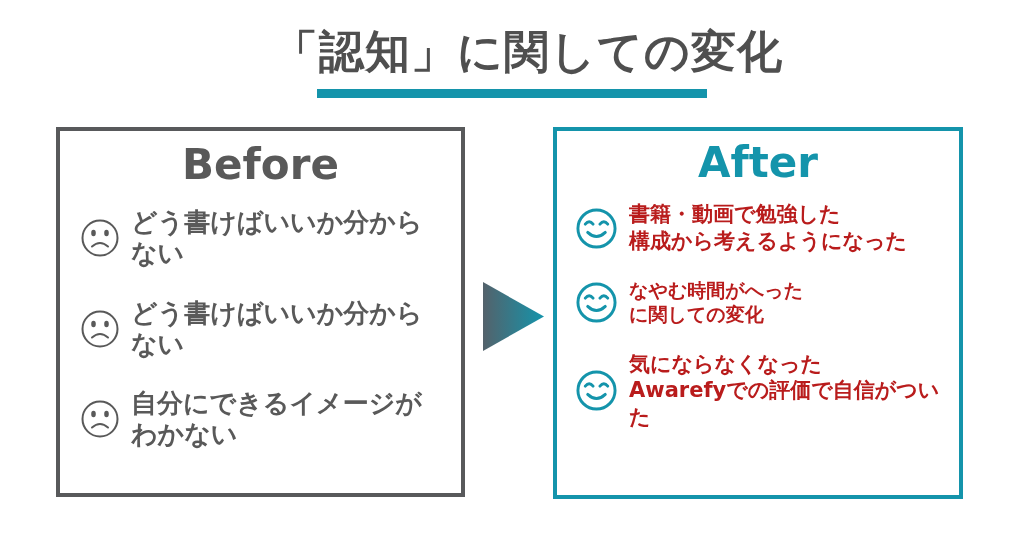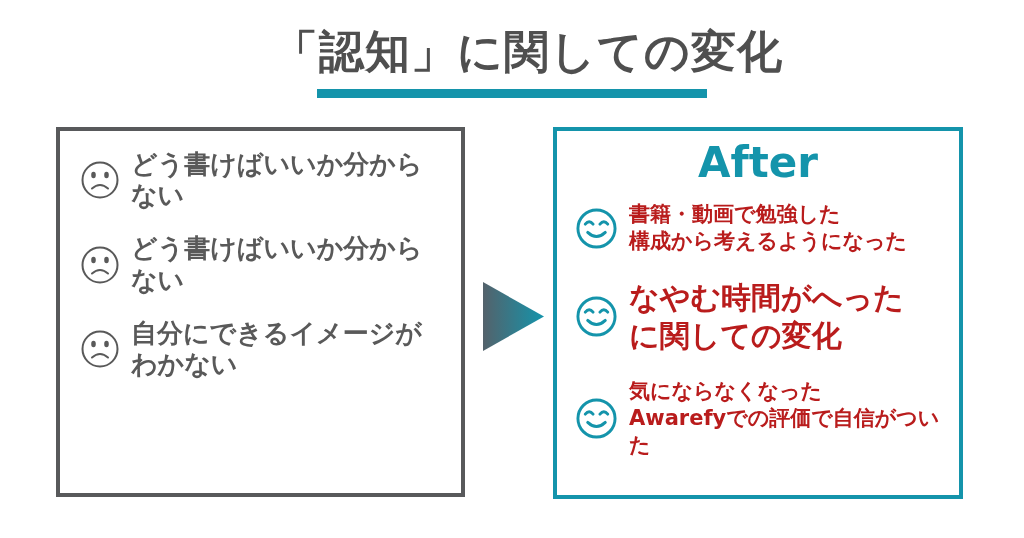--- a/index.html
+++ b/index.html
@@ -62,21 +62,21 @@
     line-height: 1.15;
   }
   .before .panel-heading { color: #595959; }
   .after  .panel-heading { color: #1494ab; margin-top: 8px; }
 
   .items {
     display: flex;
     flex-direction: column;
     padding: 0 16px 0 18px;
   }
-  .before .items { margin-top: 18px; gap: 22px; padding-left: 20px; }
+  .before .items { margin-top: 18px; gap: 28px; padding-left: 20px; }
   .after  .items { margin-top: 14px; gap: 24px; }
 
   .item {
     display: flex;
     align-items: center;
     gap: 11px;
   }
 
   .face { flex: 0 0 auto; display: block; }
   .before .face { width: 40px; height: 40px; }
@@ -91,41 +91,42 @@
     color: #595959;
     font-size: 26px;
     max-width: 318px;
   }
   .after .item-text {
     color: #b91c1c;
     max-width: 318px;
   }
   .after .item-text .line { display: block; }
   .after .item.normal .item-text { font-size: 21px; line-height: 1.28; }
-  .after .item.emphasis .item-text { font-size: 30px; line-height: 1.25; }
+  .after .item.emphasis .item-text { font-size: 19px; line-height: 1.25; }
 
   .transition-arrow {
     position: absolute;
     left: 483px;
     top: 282px;
     width: 61px;
     height: 69px;
     background: linear-gradient(90deg, #54626b 0%, #1494ab 100%);
     clip-path: polygon(0 0, 100% 50%, 0 100%);
   }
 </style>
 </head>
 <body>
 
 <div class="canvas">
 
   <h1 class="page-title">「認知」に関しての変化</h1>
   <div class="title-underline"></div>
 
   <section class="panel before">
+    <h2 class="panel-heading">Before</h2>
     <div class="items">
 
       <div class="item">
         <svg class="face" viewBox="0 0 40 40">
           <circle cx="20" cy="20" r="17.5" fill="none" stroke="#595959" stroke-width="2"></circle>
           <ellipse cx="13.5" cy="15" rx="2.3" ry="3.2" fill="#595959"></ellipse>
           <ellipse cx="26.5" cy="15" rx="2.3" ry="3.2" fill="#595959"></ellipse>
           <path d="M12 28.5 Q20 21.5 28 28.5" fill="none" stroke="#595959" stroke-width="2" stroke-linecap="round"></path>
         </svg>
         <span class="item-text">どう書けばいいか分からない</span>

